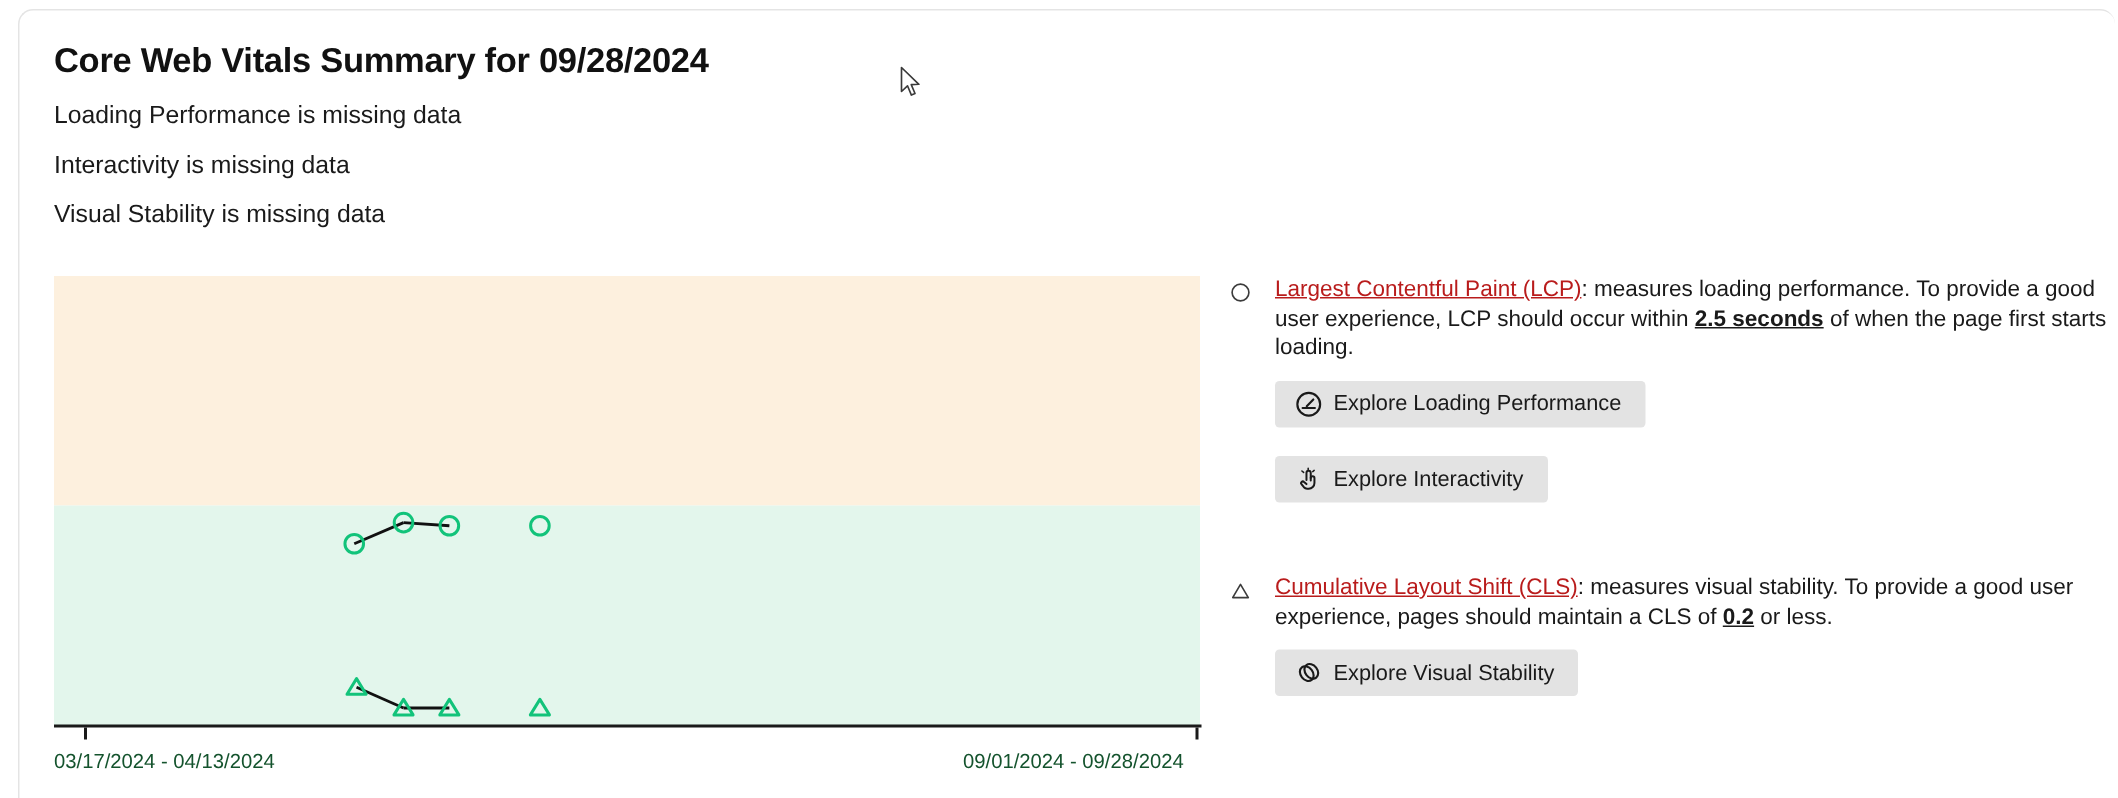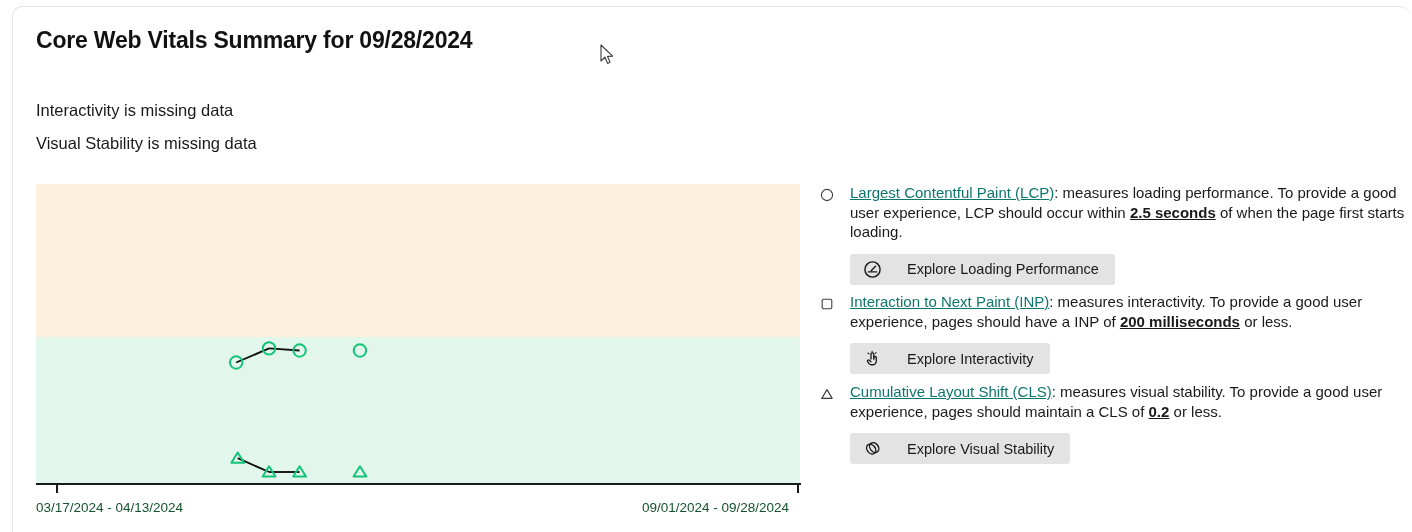--- a/index.html
+++ b/index.html
@@ -135,31 +135,31 @@
     height: 14px;
   }
 
   .metric-text {
     font-size: 15px;
     line-height: 19.6px;
     color: #1a1a1a;
   }
   .metric-text .mname {
     text-decoration: underline;
-    color: #0f766e;
+    color: #b91c1c;
   }
   .metric-text b { font-weight: bold; text-decoration: underline; }
 
   .explore-btn {
     position: relative;
     margin-left: 32px;
     margin-top: 12px;
     display: inline-flex;
     align-items: center;
-    gap: 25px;
+    gap: 7px;
     height: 31px;
     padding: 0 16px 0 13px;
     background: #e3e3e3;
     border: none;
     border-radius: 3px;
     font-family: "Liberation Sans", sans-serif;
     font-size: 14.5px;
     color: #1a1a1a;
     cursor: pointer;
     white-space: nowrap;
@@ -180,20 +180,21 @@
 </style>
 </head>
 <body>
 
 <div id="page">
 
   <div class="card-shell"></div>
 
   <div class="page-title">Core Web Vitals Summary for 09/28/2024</div>
 
+  <div class="status-line status-1">Loading Performance is missing data</div>
   <div class="status-line status-2">Interactivity is missing data</div>
   <div class="status-line status-3">Visual Stability is missing data</div>
 
   <div class="chart-wrap">
     <div class="band band-poor" style="background: rgb(253, 240, 222); top: 0px; height: 153px;"></div>
     <div class="band band-good" style="background: rgb(227, 246, 236); top: 153px; height: 147px;"></div>
   </div>
 
   <svg class="series-svg" viewBox="0 0 1412 532" width="1412" height="532">
       <g>
@@ -234,28 +235,20 @@
       <svg class="btn-icon" viewBox="0 0 20 20">
         <circle cx="10" cy="10" r="8" fill="none" stroke="#1a1a1a" stroke-width="1.5"></circle>
         <path d="M13.2 6.6 L8.6 11.4" stroke="#1a1a1a" stroke-width="1.5" stroke-linecap="round" fill="none"></path>
         <path d="M5.6 12.6 h8.8" stroke="#1a1a1a" stroke-width="1.3" stroke-linecap="round" fill="none"></path>
       </svg>
       <span>Explore Loading Performance</span>
     </button>
   </div>
 
   <div class="metric-block metric-inp">
-    <div class="metric-row">
-      <svg class="metric-marker" viewBox="0 0 14 14">
-        <rect x="2.2" y="2.2" width="9.6" height="9.6" rx="1.6" fill="none" stroke="#3c3c3c" stroke-width="1.1"></rect>
-      </svg>
-      <div class="metric-text">
-        <span class="mname">Interaction to Next Paint (INP)</span><span>: measures interactivity. To provide a good user experience, pages should have a INP of </span><b>200 milliseconds</b><span> or less.</span>
-      </div>
-    </div>
     <button class="explore-btn">
       <svg class="btn-icon" viewBox="0 0 20 20">
         <path d="M8.4 10.6 V5.6 a1.5 1.5 0 0 1 3 0 v5.2" fill="none" stroke="#1a1a1a" stroke-width="1.4" stroke-linecap="round"></path>
         <path d="M11.4 9.2 a1.3 1.3 0 0 1 2.6 0 v3.4 a4 4 0 0 1 -4 4 h-1.2 a3 3 0 0 1 -2.2 -1 L5 13.6 a1.2 1.2 0 0 1 1.7 -1.7 l1.7 1.5" fill="none" stroke="#1a1a1a" stroke-width="1.4" stroke-linejoin="round" stroke-linecap="round"></path>
         <path d="M6.4 5.2 L5.2 4.2 M12.8 4.6 L13.8 3.8 M9.6 3.4 V2.3" stroke="#1a1a1a" stroke-width="1.1" stroke-linecap="round"></path>
       </svg>
       <span>Explore Interactivity</span>
     </button>
   </div>
 

